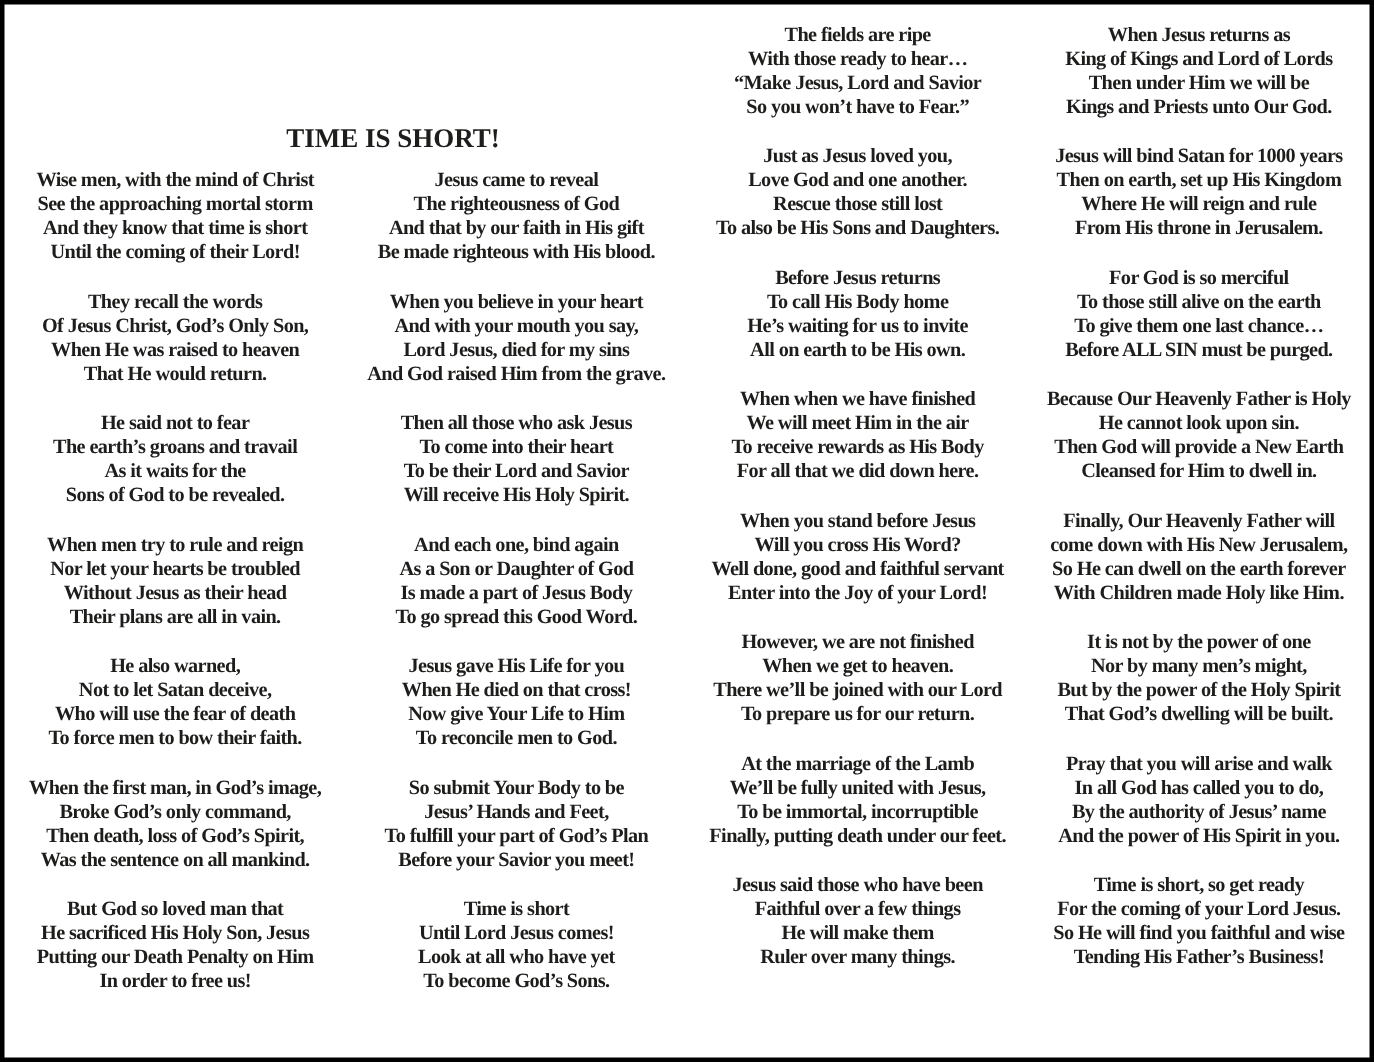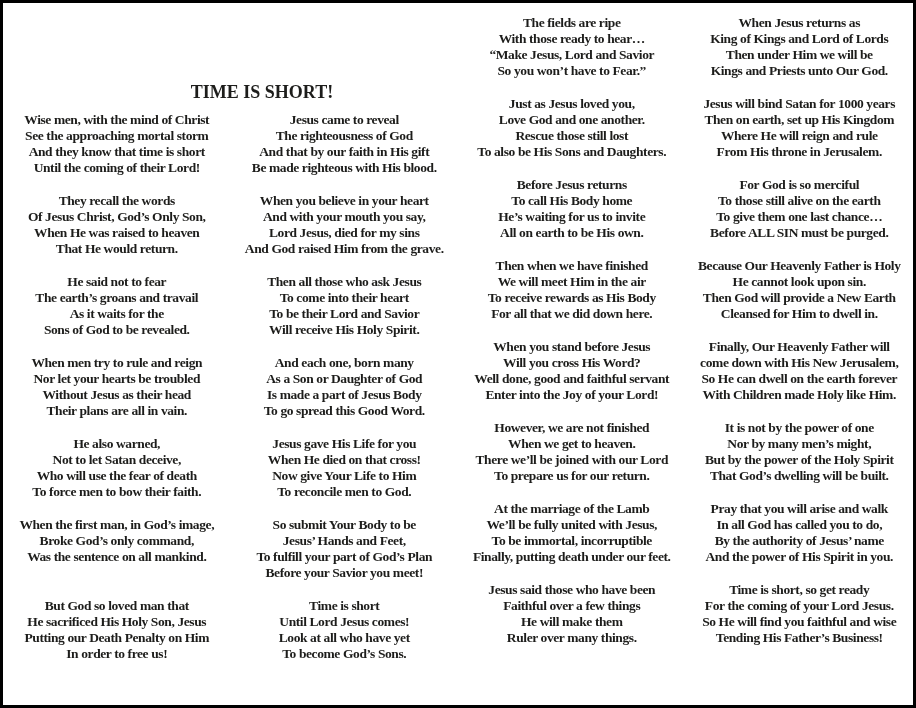--- a/index.html
+++ b/index.html
@@ -91,20 +91,21 @@
         </div>
         <div class="stanza">
           <div class="line">He also warned,</div>
           <div class="line">Not to let Satan deceive,</div>
           <div class="line">Who will use the fear of death</div>
           <div class="line">To force men to bow their faith.</div>
         </div>
         <div class="stanza">
           <div class="line">When the first man, in God’s image,</div>
           <div class="line">Broke God’s only command,</div>
+          <div class="line">Then death, loss of God’s Spirit,</div>
           <div class="line">Was the sentence on all mankind.</div>
         </div>
         <div class="stanza">
           <div class="line">But God so loved man that</div>
           <div class="line">He sacrificed His Holy Son, Jesus</div>
           <div class="line">Putting our Death Penalty on Him</div>
           <div class="line">In order to free us!</div>
         </div>
       </div>
     <div class="column offset-low">
@@ -120,21 +121,21 @@
           <div class="line">Lord Jesus, died for my sins</div>
           <div class="line">And God raised Him from the grave.</div>
         </div>
         <div class="stanza">
           <div class="line">Then all those who ask Jesus</div>
           <div class="line">To come into their heart</div>
           <div class="line">To be their Lord and Savior</div>
           <div class="line">Will receive His Holy Spirit.</div>
         </div>
         <div class="stanza">
-          <div class="line">And each one, born many</div>
+          <div class="line">And each one, bind again</div>
           <div class="line">As a Son or Daughter of God</div>
           <div class="line">Is made a part of Jesus Body</div>
           <div class="line">To go spread this Good Word.</div>
         </div>
         <div class="stanza">
           <div class="line">Jesus gave His Life for you</div>
           <div class="line">When He died on that cross!</div>
           <div class="line">Now give Your Life to Him</div>
           <div class="line">To reconcile men to God.</div>
         </div>
@@ -164,21 +165,21 @@
           <div class="line">Rescue those still lost</div>
           <div class="line">To also be His Sons and Daughters.</div>
         </div>
         <div class="stanza">
           <div class="line">Before Jesus returns</div>
           <div class="line">To call His Body home</div>
           <div class="line">He’s waiting for us to invite</div>
           <div class="line">All on earth to be His own.</div>
         </div>
         <div class="stanza">
-          <div class="line">Then when we have finished</div>
+          <div class="line">When when we have finished</div>
           <div class="line">We will meet Him in the air</div>
           <div class="line">To receive rewards as His Body</div>
           <div class="line">For all that we did down here.</div>
         </div>
         <div class="stanza">
           <div class="line">When you stand before Jesus</div>
           <div class="line">Will you cross His Word?</div>
           <div class="line">Well done, good and faithful servant</div>
           <div class="line">Enter into the Joy of your Lord!</div>
         </div>

